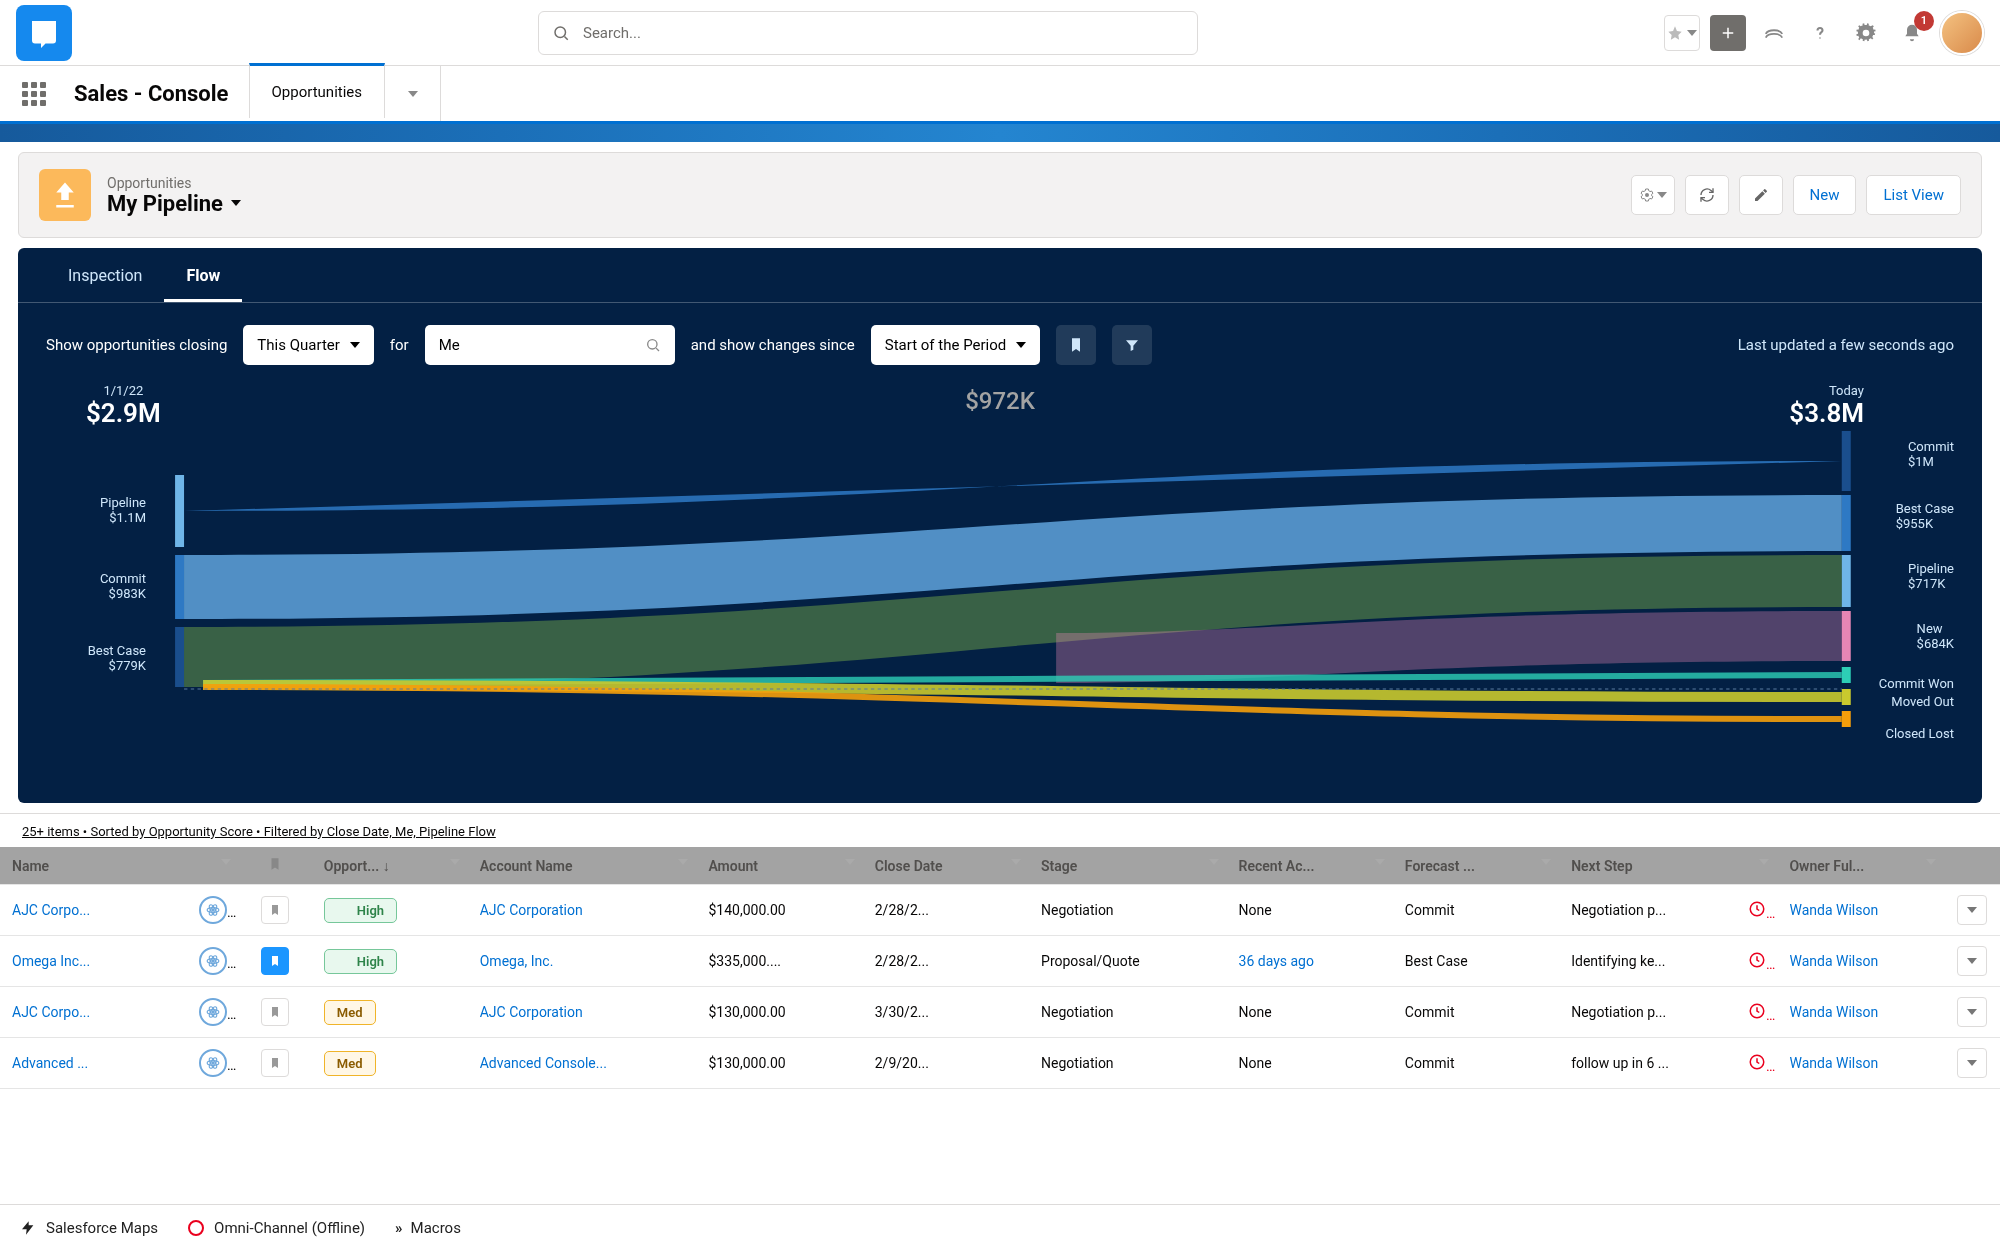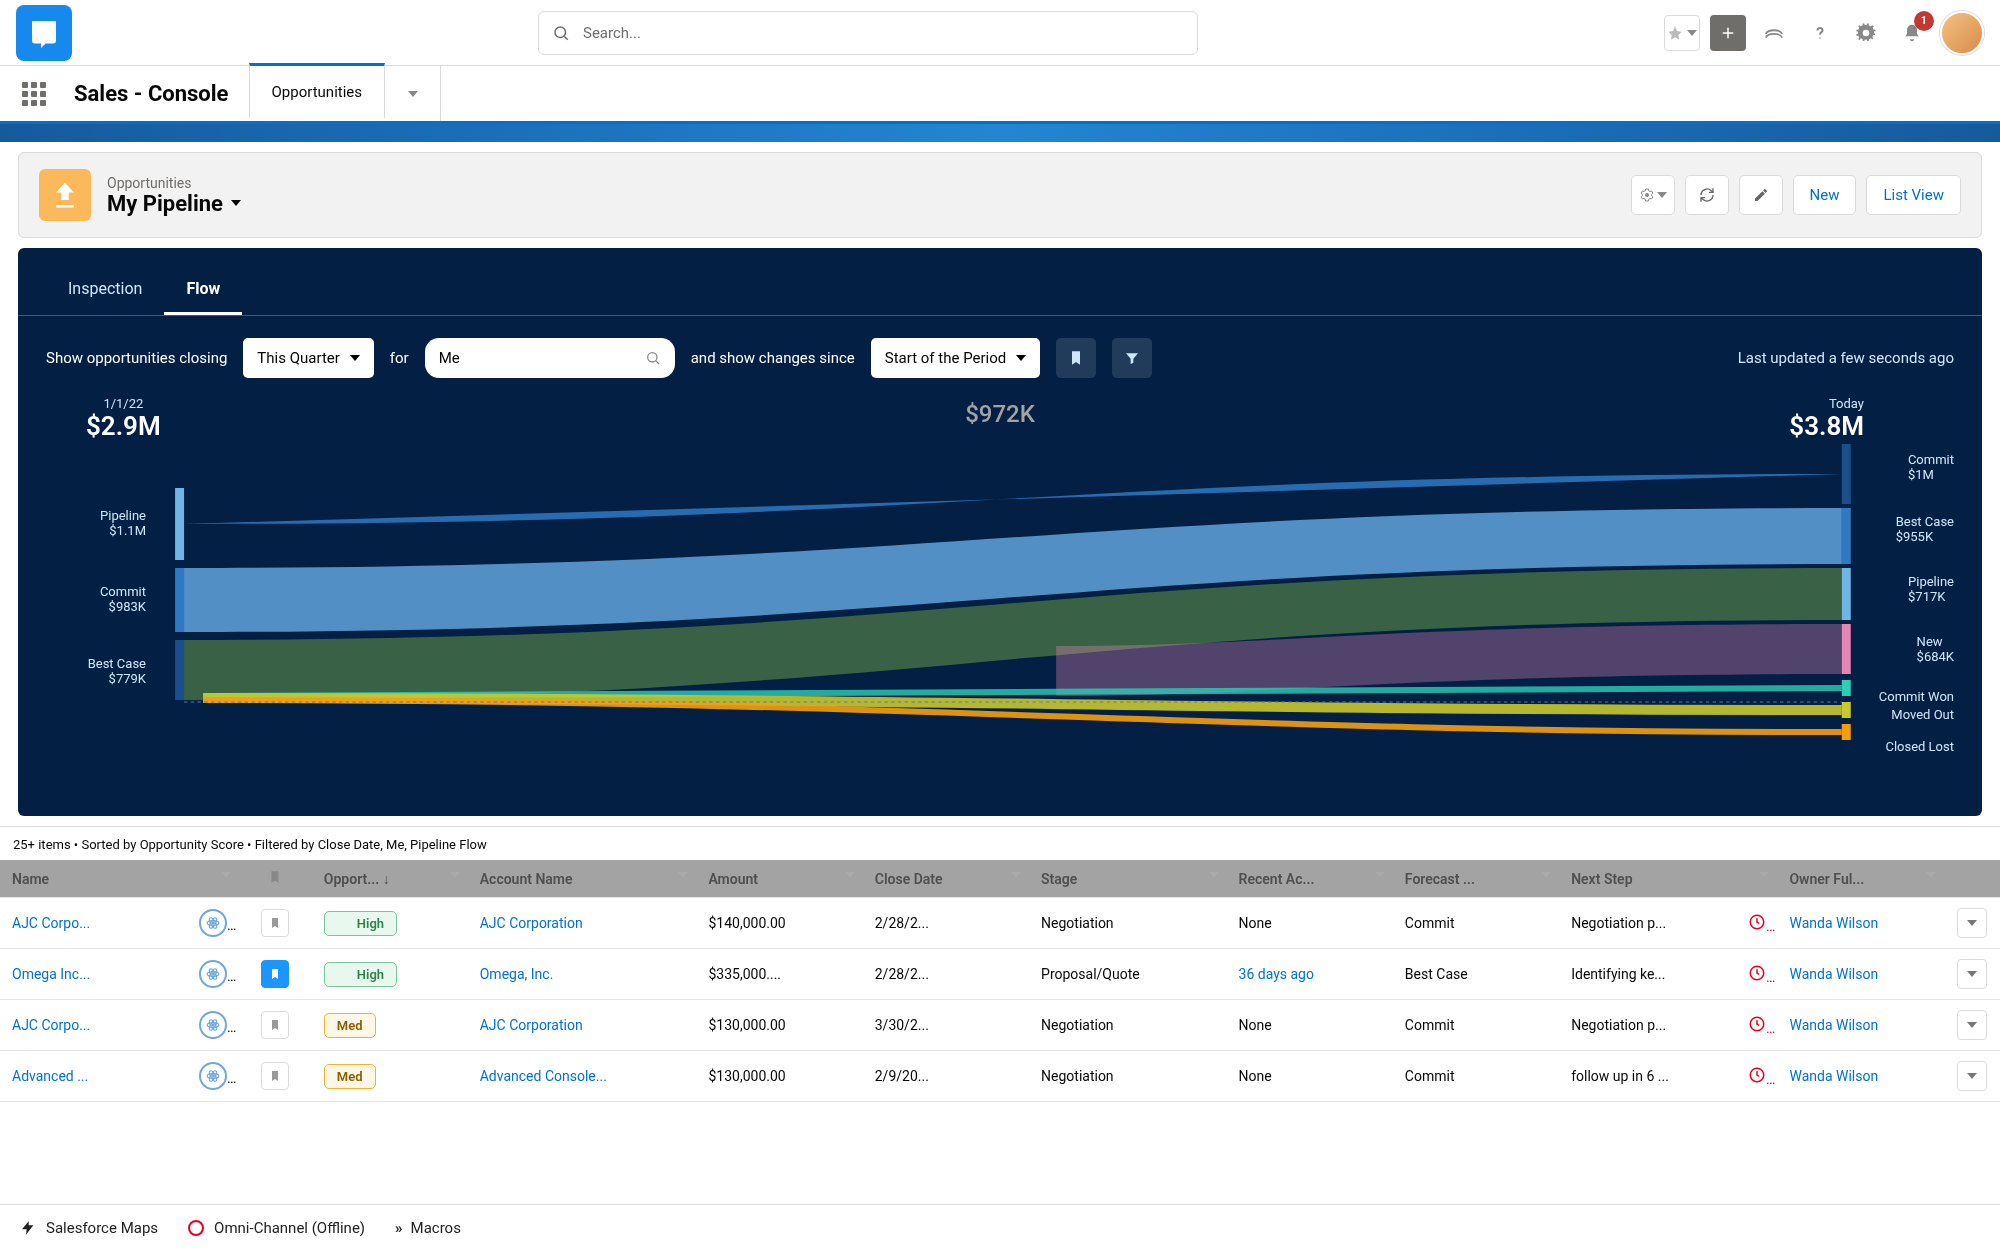--- a/index.html
+++ b/index.html
@@ -49,47 +49,47 @@
   .entity-icon{width:52px;height:52px;border-radius:6px;background:#fcb95b;display:flex;align-items:center;justify-content:center;}
   .entity-icon svg{fill:#fff;width:30px;height:30px;}
   .ph-titles .eyebrow{font-size:14px;color:var(--muted);}
   .ph-titles h1{font-size:22px;font-weight:700;display:flex;align-items:center;gap:8px;}
   .ph-actions{margin-left:auto;display:flex;gap:10px;}
   .btn{height:40px;border:1px solid var(--border);background:#fff;border-radius:5px;padding:0 16px;display:flex;align-items:center;justify-content:center;cursor:pointer;font-size:15px;color:var(--text);}
   .btn.link{color:var(--link);}
   .btn.icon{width:44px;padding:0;color:var(--muted);}
 
   
-  .flow-panel{margin:0 18px 10px;background:var(--dark);border-radius:6px;color:#fff;padding:13px 0 20px;}
+  .flow-panel{margin:0 18px 10px;background:var(--dark);border-radius:6px;color:#fff;padding:0 0 20px;}
   .tabs-row{display:flex;gap:0;border-bottom:1px solid rgba(255,255,255,.25);padding:0 28px;}
   .ftab{padding:18px 22px 14px;font-size:16px;color:#cfe6fa;cursor:pointer;border-bottom:3px solid transparent;}
   .ftab.active{color:#fff;font-weight:700;border-bottom-color:#fff;}
   .filter-row{display:flex;align-items:center;gap:16px;padding:22px 28px 10px;flex-wrap:wrap;}
   .filter-row .lbl{font-size:15px;}
   .select{background:#fff;color:#000;height:40px;border-radius:5px;padding:0 14px;display:flex;align-items:center;gap:10px;cursor:pointer;font-size:15px;}
-  .select.white-input{width:250px;justify-content:space-between;border-radius:14px;}
+  .select.white-input{width:250px;justify-content:space-between;}
   .sqbtn{width:40px;height:40px;border-radius:5px;background:rgba(255,255,255,.12);display:flex;align-items:center;justify-content:center;cursor:pointer;}
   .updated{margin-left:auto;color:#cfe6fa;font-size:15px;}
 
   
   .sankey-wrap{position:relative;height:400px;margin:8px 28px 0;}
   .sankey-wrap svg{width:100%;height:100%;}
   .stotal{position:absolute;left:50%;top:4px;transform:translateX(-50%);color:#a3a3a3;font-size:24px;font-weight:500;}
   .left-head{position:absolute;left:40px;top:0;text-align:center;}
   .right-head{position:absolute;right:90px;top:0;text-align:right;}
   .shead .d{font-size:13px;color:#cfe6fa;}
   .shead .v{font-size:26px;font-weight:600;}
   .slabel{position:absolute;font-size:13px;color:#cfe6fa;text-align:right;}
   .slabel .amt{display:block;}
   .slabel.left{left:0;width:110px;padding-right:10px;}
   .rlabel{position:absolute;font-size:13px;color:#cfe6fa;text-align:left;}
   .rlabel .amt{display:block;}
 
   
-  .summary{font-size:13px;color:var(--text);padding:10px 13px 8px;border-top:1px solid var(--border);}
+  .summary{font-size:13px;color:var(--text);padding:10px 22px 8px;border-top:1px solid var(--border);text-decoration:underline;}
   table{width:calc(100% - 0px);border-collapse:collapse;table-layout:fixed;}
   th,td{border-bottom:1px solid #e5e5e5;padding:10px 12px;text-align:left;white-space:nowrap;overflow:hidden;text-overflow:ellipsis;font-size:14px;}
   th{background:#a3a3a3;font-weight:600;color:#514f4d;position:relative;}
   th .chev{position:absolute;right:8px;top:12px;color:#aaa;}
   .col-name{width:180px;}
   .col-atom{width:50px;}
   .col-book{width:70px;text-align:center;}
   .col-opp{width:150px;}
   .col-acct{width:220px;}
   .col-amt{width:160px;}

